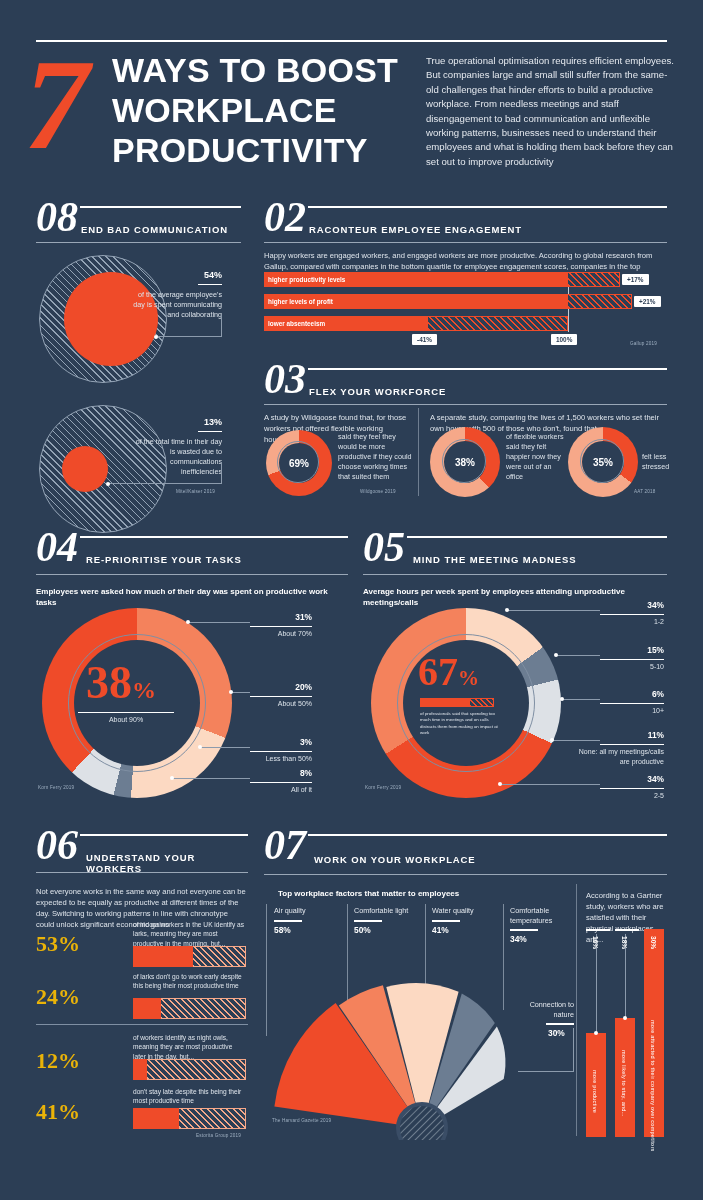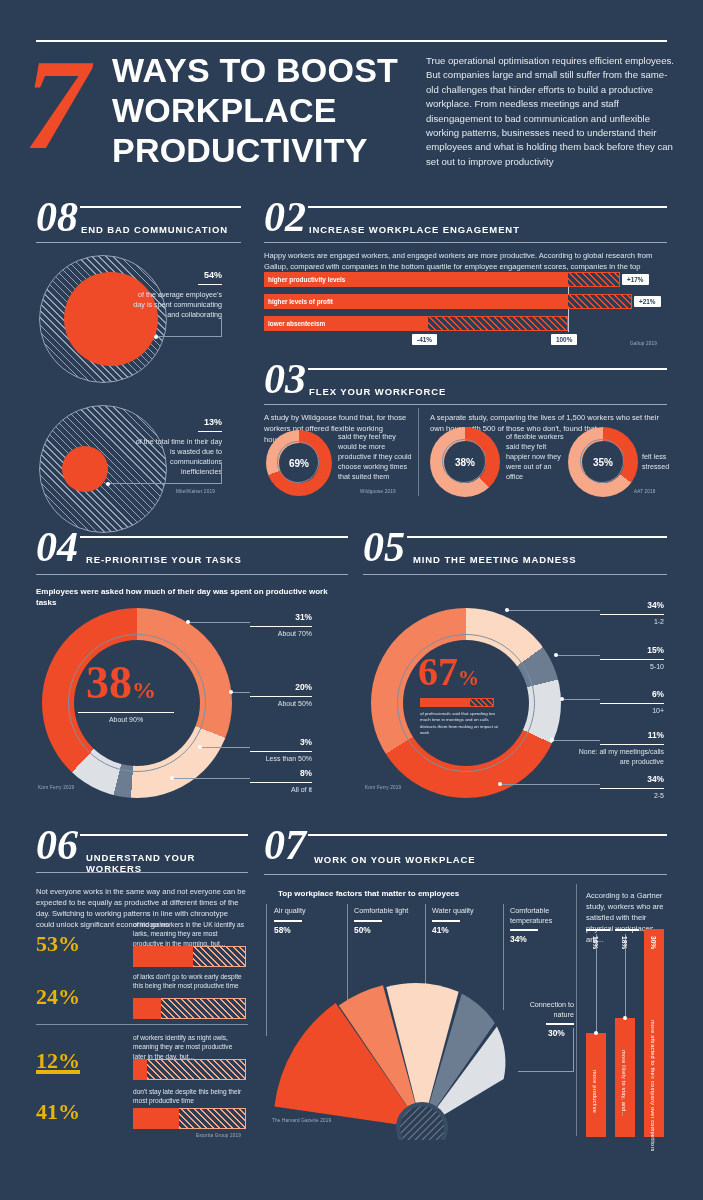--- a/index.html
+++ b/index.html
@@ -123,21 +123,21 @@
   <div class="stat-k" style="left:140px;top:417px;width:82px;">13%</div>
   <div class="stat-rule" style="left:198px;top:431px;width:24px;"></div>
   <div class="stat-t" style="left:132px;top:437px;width:90px;">of the total time in their day is wasted due to communications inefficiencies</div>
   <div class="leader" style="left:108px;top:462px;width:114px;height:22px;border-width:0 1px 1px 0;"></div>
   <div class="dot" style="left:106px;top:482px;"></div>
   <div class="src" style="left:176px;top:489px;">Mitel/Kaiser 2019</div>
 
   <div class="sect" style="left:264px;top:200px;width:403px;">
     <div class="rule-top" style="width:359px;"></div>
     <div class="num">02</div>
-    <div class="sub" style="left:45px;top:24px;">INCREASE WORKPLACE ENGAGEMENT</div>
+    <div class="sub" style="left:45px;top:24px;">RACONTEUR EMPLOYEE ENGAGEMENT</div>
     <div class="rule-bot" style="top:42px;width:403px;"></div>
   </div>
   <div class="blurb" style="left:264px;top:250px;width:400px;">Happy workers are engaged workers, and engaged workers are more productive. According to global research from Gallup, compared with companies in the bottom quartile for employee engagement scores, companies in the top quartile experience...</div>
 
   <div class="vline" style="left:568px;top:272px;height:60px;"></div>
 
   <div class="bar-solid" style="left:264px;top:272px;width:304px;"></div>
   <div class="bar-hatch" style="left:568px;top:272px;width:52px;"></div>
   <div class="bar-lbl" style="left:268px;top:272px;">higher productivity levels</div>
   <div class="pill" style="left:622px;top:274px;">+17%</div>
@@ -242,20 +242,21 @@
   <div class="leader" style="left:172px;top:778px;width:78px;height:1px;border-width:0 0 1px 0;"></div>
   <div class="dot" style="left:170px;top:776px;"></div>
   <div class="src" style="left:38px;top:785px;">Korn Ferry 2019</div>
 
   <div class="sect" style="left:363px;top:530px;width:304px;">
     <div class="rule-top" style="width:260px;"></div>
     <div class="num">05</div>
     <div class="sub" style="left:50px;top:24px;">MIND THE MEETING MADNESS</div>
     <div class="rule-bot" style="top:44px;width:304px;"></div>
   </div>
+  <div class="blurb" style="left:363px;top:586px;width:300px;font-size:8px;font-weight:700;color:#fff;">Average hours per week spent by employees attending unproductive meetings/calls</div>
 
   <div class="bigdonut" style="left:371px;top:608px;width:190px;height:190px;
        background:conic-gradient(from 0deg,
          #fcd9c2 0turn 0.15turn,
          #6c7d92 0.15turn 0.21turn,
          #dde1e6 0.21turn 0.32turn,
          #ef4b29 0.32turn 0.66turn,
          #f4825c 0.66turn 1turn);">
     <div class="hole" style="left:32px;top:32px;width:126px;height:126px;"></div>
   </div>
@@ -315,21 +316,21 @@
 
   <div class="p6" style="left:36px;top:971px;">
     <span>24</span><span>%</span>
   </div>
   <div class="t6" style="left:133px;top:972px;width:113px;">of larks don't go to work early despite this being their most productive time</div>
   <div class="b6-bg" style="left:133px;top:998px;width:113px;"></div>
   <div class="b6-fg" style="left:133px;top:998px;width:28px;"></div>
 
   <div class="hr6" style="left:36px;top:1024px;width:212px;"></div>
 
-  <div class="p6" style="left:36px;top:1035px;text-decoration:underline;">
+  <div class="p6" style="left:36px;top:1035px;">
     <span>12</span><span>%</span>
   </div>
   <div class="t6" style="left:133px;top:1033px;width:113px;">of workers identify as night owls, meaning they are most productive later in the day, but...</div>
   <div class="b6-bg" style="left:133px;top:1059px;width:113px;"></div>
   <div class="b6-fg" style="left:133px;top:1059px;width:14px;"></div>
 
   <div class="p6" style="left:36px;top:1086px;">
     <span>41</span><span>%</span>
   </div>
   <div class="t6" style="left:133px;top:1087px;width:113px;">don't stay late despite this being their most productive time</div>

